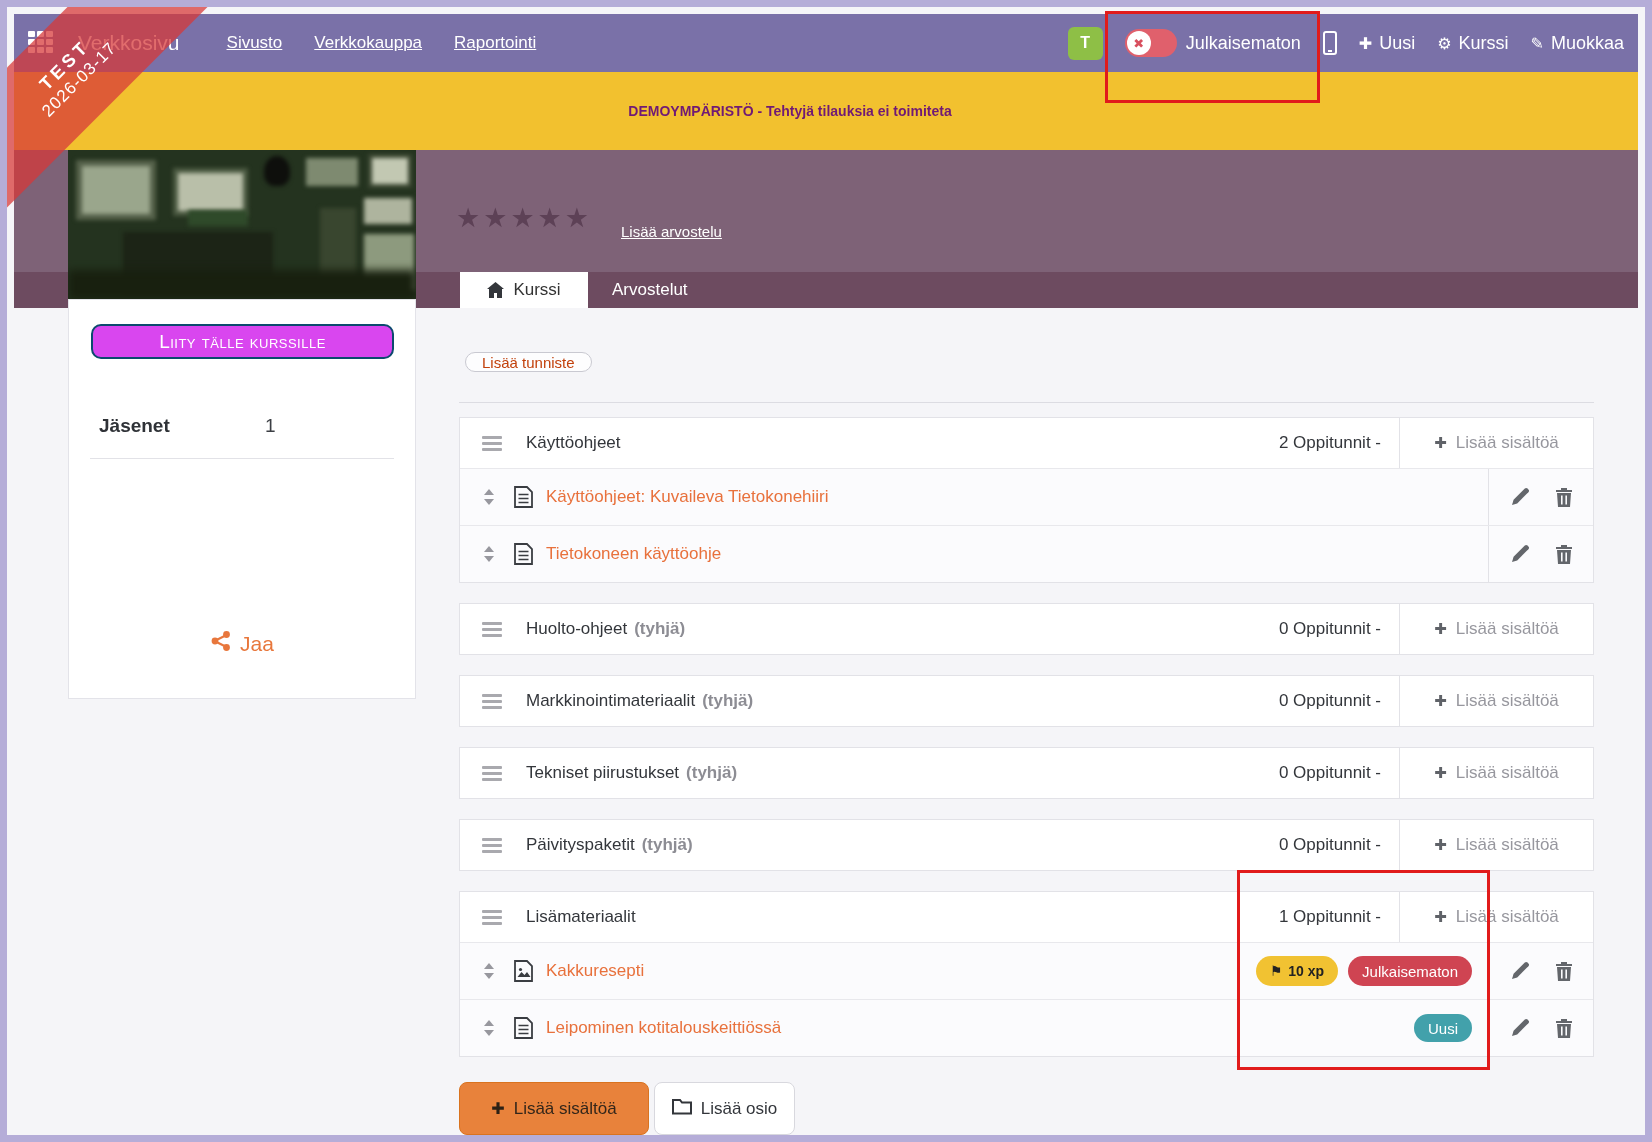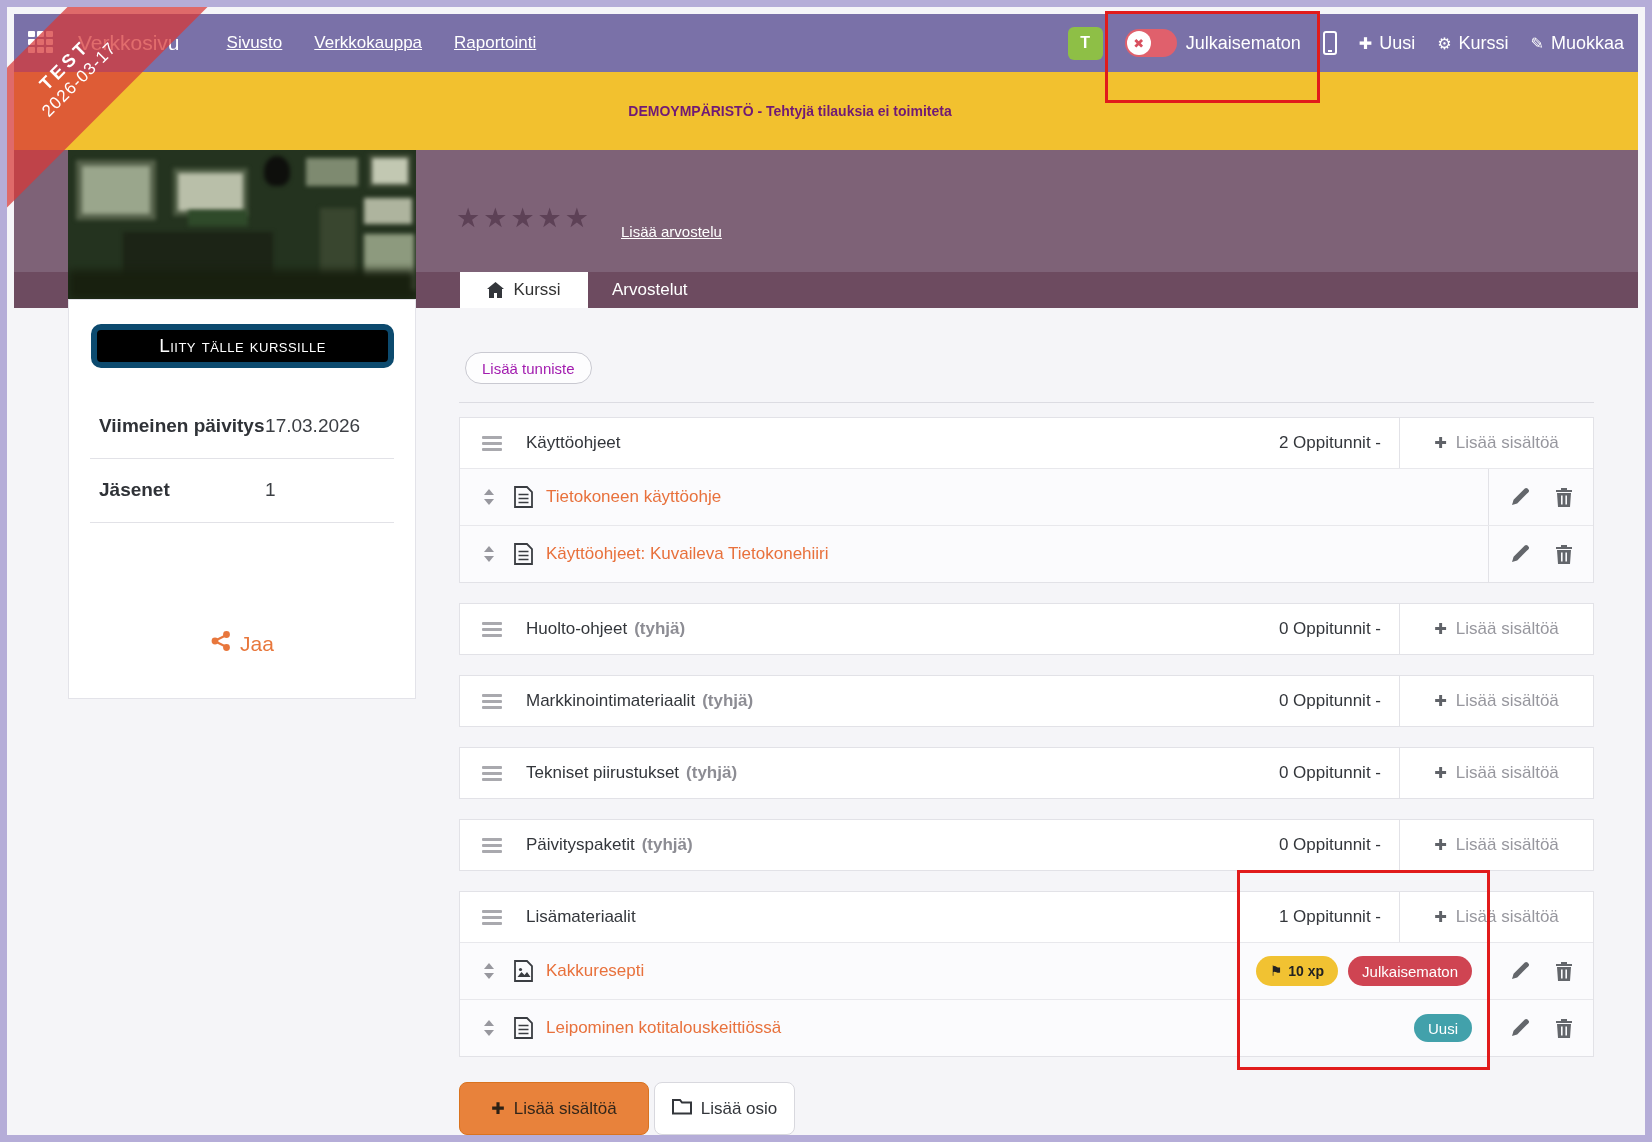--- a/index.html
+++ b/index.html
@@ -64,39 +64,39 @@
             color:#fff; pointer-events:none; }
   .ribbon .l1 { font-size:18px; font-weight:bold; letter-spacing:4px; }
   .ribbon .l2 { font-size:17px; letter-spacing:1px; }
 
   
   .course-img { position:absolute; left:61px; top:143px; width:348px; height:149px;
                 background:#24331f; overflow:hidden; z-index:4; }
   .course-img .chip { position:absolute; filter:blur(2px); }
   .side-card { position:absolute; left:61px; top:292px; width:348px; height:400px;
                background:#fff; border:1px solid #e3e3e9; z-index:4; }
-  .join-btn { position:absolute; left:22px; right:21px; top:24px; height:44px;
-              background:#000000; border:6px solid #0c4a6e; border-radius:10px;
+  .join-btn { position:absolute; left:22px; right:21px; top:24px; height:35px;
+              background:#d946ef; border:2px solid #0c4a6e; border-radius:10px;
               color:#fff; font-variant:small-caps; letter-spacing:.5px;
               font-size:19px; display:flex; align-items:center; justify-content:center;
               cursor:pointer; }
   .side-fields { position:absolute; left:21px; right:21px; top:95px; }
   .field-row { display:flex; padding:15px 0 17px 9px; border-bottom:1px solid #e2e2e7; }
   .field-label { width:170px; font-size:19px; font-weight:bold; color:#2f3237;
                  line-height:31px; }
   .field-value { width:132px; font-size:19px; color:#3c3f44; line-height:31px; }
   .share-row { position:absolute; left:0; right:0; top:330px; display:flex;
                align-items:center; justify-content:center; gap:8px; color:#e8773c;
                font-size:21px; cursor:pointer; }
 
   
   .main-col { position:absolute; left:452px; top:301px; width:1135px; z-index:3; }
-  .tag-pill { position:absolute; left:6px; top:44px; height:32px; padding:0 16px;
+  .tag-pill { position:absolute; left:6px; top:44px; height:20px; padding:0 16px;
               border:1px solid #c9c9d1; border-radius:16px; background:#fdfdfe;
-              font-size:15px; color:#a21caf; display:inline-flex; align-items:center;
+              font-size:15px; color:#c2410c; display:inline-flex; align-items:center;
               cursor:pointer; }
   .rule { position:absolute; left:0; right:0; top:94px; border-top:1px solid #dcdce2; }
   .sections { position:absolute; left:0; right:0; top:109px; }
   .card { background:#fff; border:1px solid #e2e2e7; margin-bottom:20px; }
   .sec-header { height:50px; display:flex; align-items:center; padding-left:22px; }
   .drag { width:20px; display:flex; flex-direction:column; gap:3px; margin-right:24px;
           cursor:grab; }
   .drag i { height:3px; background:#a9a9ae; border-radius:1px; }
   .sec-title { font-size:17px; color:#33363b; }
   .sec-empty { font-size:17px; font-weight:bold; color:#8d8d94; margin-left:7px; }
@@ -221,24 +221,20 @@
     <div class="chip" style="left:252px;top:58px;width:36px;height:70px;background:#39462f;"></div>
     <div class="chip" style="left:296px;top:84px;width:50px;height:56px;background:#8d9a7e;"></div>
     <div class="chip" style="left:0;top:120px;width:348px;height:30px;background:#18200f;filter:blur(4px);"></div>
     <div class="chip" style="left:120px;top:60px;width:60px;height:16px;background:#2f4a2a;"></div>
   </div>
 
   <div class="side-card">
     <div class="join-btn">Liity tälle kurssille</div>
     <div class="side-fields" id="side-fields">
         <div class="field-row">
-          <div class="field-label">Viimeinen päivitys</div>
-          <div class="field-value">17.03.2026</div>
-        </div>
-        <div class="field-row">
           <div class="field-label">Jäsenet</div>
           <div class="field-value">1</div>
         </div>
       </div>
     <div class="share-row">
       <span>
         <svg width="22" height="22" viewBox="0 0 22 22">
             <g fill="#e8773c">
               <circle cx="5" cy="11" r="3.4"></circle>
               <circle cx="16.5" cy="4.5" r="3.4"></circle>
@@ -277,21 +273,21 @@
             </span>
     <span class="doc-ic">
       <svg width="19" height="22" viewBox="0 0 19 22" fill="none" stroke="#3a3d42" stroke-width="1.8">
         <path d="M1 1h12l5 5v15H1z"></path>
         <g class="v-doc">
                   <path d="M4.5 8.5h10M4.5 12.5h10M4.5 16.5h10" stroke-width="1.6"></path>
                 </g>
 
       </svg>
     </span>
-    <span class="lesson-title">Tietokoneen käyttöohje</span>
+    <span class="lesson-title">Käyttöohjeet: Kuvaileva Tietokonehiiri</span>
     <span class="spacer"></span>
     <span class="badges"></span>
     <span class="acts">
       <span class="act">
         <svg width="20" height="20" viewBox="0 0 20 20" fill="#63666b">
                   <path d="M2 18l1.6-5.2L14.8 1.6a2 2 0 012.8 0l.8.8a2 2 0 010 2.8L7.2 16.4z"></path>
                 </svg>
       </span>
       <span class="act">
         <svg width="18" height="21" viewBox="0 0 18 21" fill="#63666b">
@@ -307,21 +303,21 @@
             </span>
     <span class="doc-ic">
       <svg width="19" height="22" viewBox="0 0 19 22" fill="none" stroke="#3a3d42" stroke-width="1.8">
         <path d="M1 1h12l5 5v15H1z"></path>
         <g class="v-doc">
                   <path d="M4.5 8.5h10M4.5 12.5h10M4.5 16.5h10" stroke-width="1.6"></path>
                 </g>
 
       </svg>
     </span>
-    <span class="lesson-title">Käyttöohjeet: Kuvaileva Tietokonehiiri</span>
+    <span class="lesson-title">Tietokoneen käyttöohje</span>
     <span class="spacer"></span>
     <span class="badges"></span>
     <span class="acts">
       <span class="act">
         <svg width="20" height="20" viewBox="0 0 20 20" fill="#63666b">
                   <path d="M2 18l1.6-5.2L14.8 1.6a2 2 0 012.8 0l.8.8a2 2 0 010 2.8L7.2 16.4z"></path>
                 </svg>
       </span>
       <span class="act">
         <svg width="18" height="21" viewBox="0 0 18 21" fill="#63666b">

